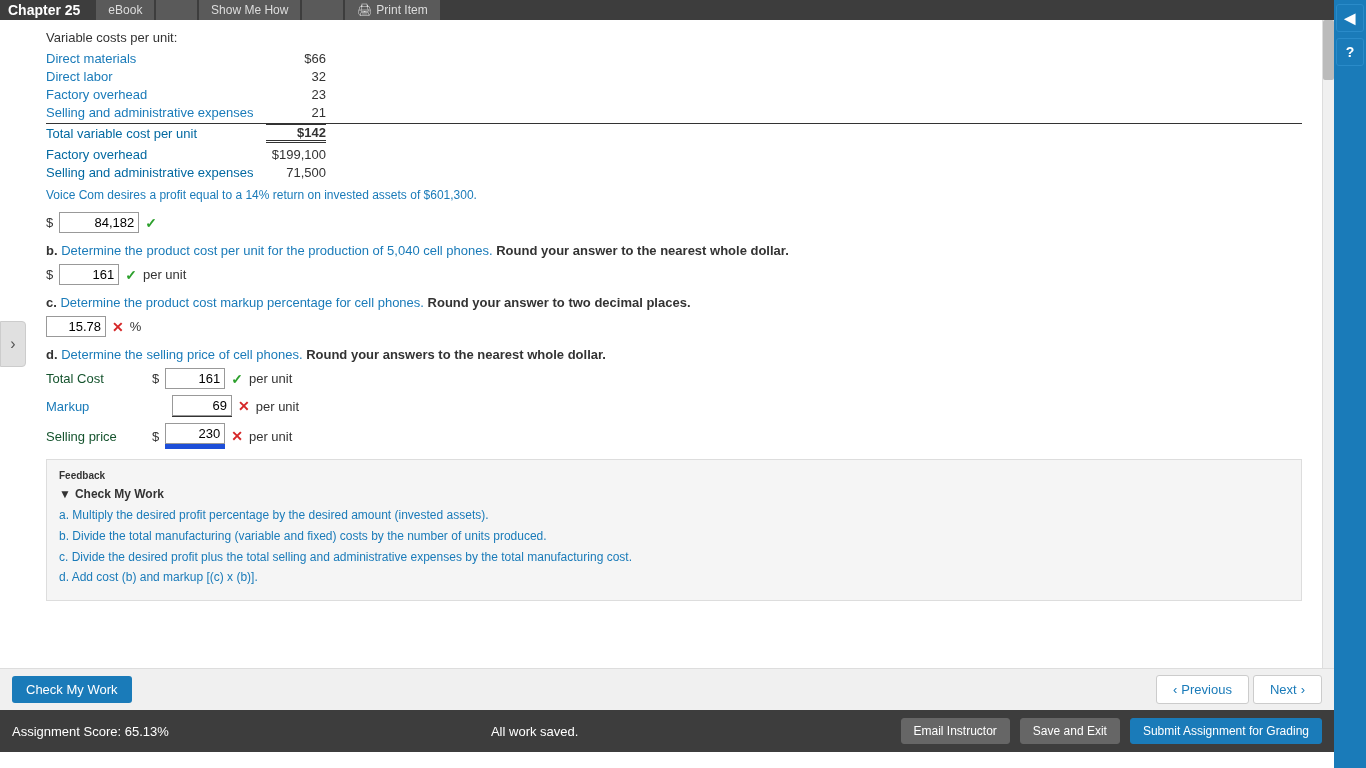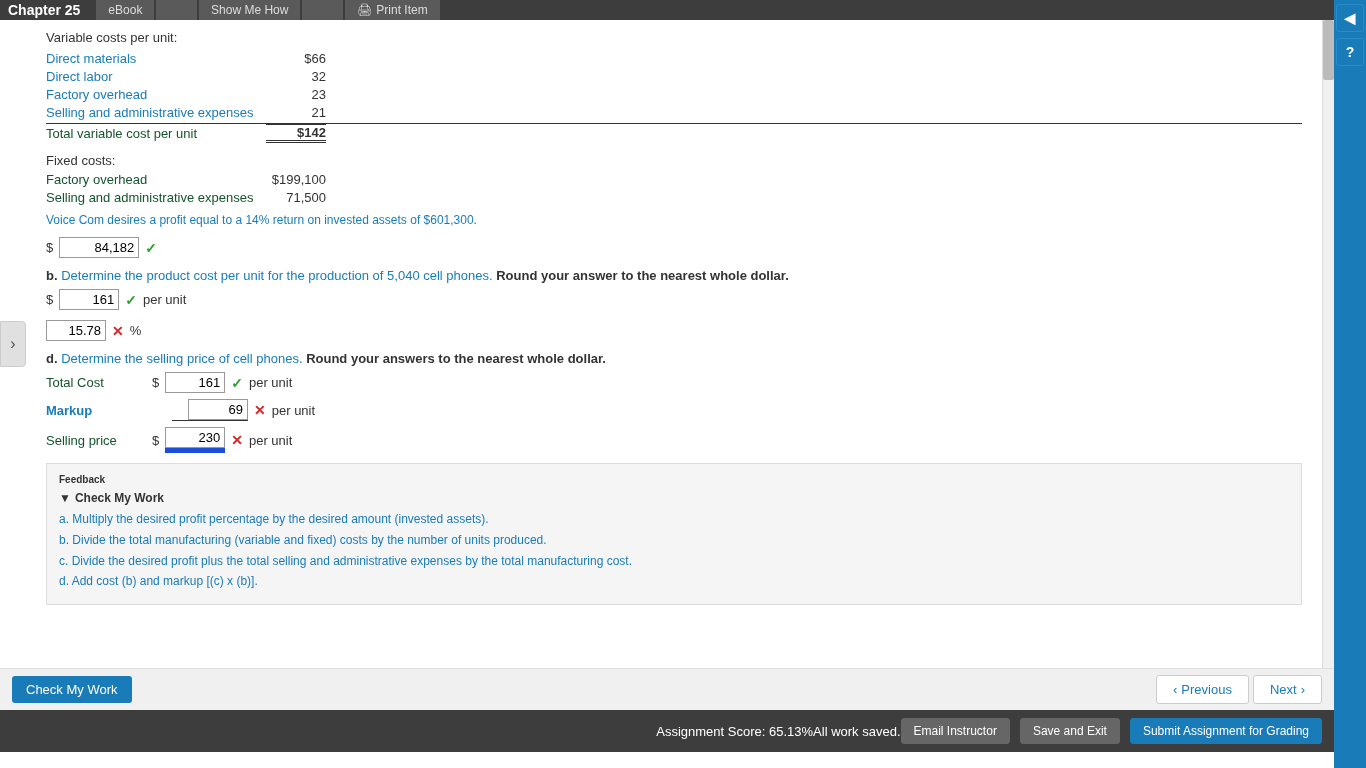--- a/index.html
+++ b/index.html
@@ -133,21 +133,21 @@
       display: flex;
       align-items: center;
       margin-bottom: 3px;
     }
     .cost-row .cost-label {
       color: #1a7bb9;
       width: 220px;
       font-size: 13px;
     }
     .cost-row .cost-label.black {
-      color: #14532d;
+      color: #0369a1;
     }
     .cost-row .cost-value {
       color: #333;
       font-size: 13px;
       width: 60px;
       text-align: right;
     }
     .total-row {
       border-top: 1px solid #333;
     }
@@ -229,21 +229,21 @@
     .part-d-row {
       display: flex;
       align-items: center;
       margin-bottom: 6px;
       gap: 6px;
     }
     .part-d-label {
       width: 100px;
       font-size: 13px;
     }
-    .part-d-label.blue { color: #1a7bb9; font-weight: bold; }
+    .part-d-label.blue { color: #1a7bb9; }
     .part-d-label.black { color: #14532d; }
 
     
     .feedback-section {
       background: #f5f5f5;
       border: 1px solid #ddd;
       margin: 10px 0;
       padding: 10px 12px;
     }
     .feedback-title {
@@ -306,21 +306,21 @@
       color: #1a7bb9;
     }
 
     
     .footer-bar {
       height: 42px;
       background: #3d3d3d;
       display: flex;
       align-items: center;
       padding: 0 12px;
-      justify-content: flex-end;
+      justify-content: space-between;
     }
     .assignment-score {
       color: #fff;
       font-size: 13px;
     }
     .work-saved {
       color: #fff;
       font-size: 13px;
     }
     .footer-buttons {
@@ -403,21 +403,20 @@
         <span class="cost-label">Selling and administrative expenses</span>
         <span class="cost-value">21</span>
       </div>
       <div class="cost-row total-row">
         <span class="cost-label black">Total variable cost per unit</span>
         <span class="cost-value" style="border-bottom: 3px double #333;">$142</span>
       </div>
     </div>
 
     <div class="cost-table">
-      <div class="fixed-costs-label">Fixed costs:</div>
       <div class="cost-row">
         <span class="cost-label black">Factory overhead</span>
         <span class="cost-value">$199,100</span>
       </div>
       <div class="cost-row">
         <span class="cost-label black">Selling and administrative expenses</span>
         <span class="cost-value">71,500</span>
       </div>
     </div>
 
@@ -439,20 +438,25 @@
       </div>
       <div class="answer-row">
         <span class="dollar-sign">$</span>
         <input type="text" class="answer-input medium" value="161" style="">
         <span class="check-icon">✓</span>
         <span class="per-unit-text">per unit</span>
       </div>
     </div>
 
     <div class="question-section">
+      <div class="question-label">
+        <span class="part">c. </span>
+        <span class="blue-text">Determine the product cost markup percentage for cell phones. </span>
+        <span class="bold-text">Round your answer to two decimal places.</span>
+      </div>
       <div class="answer-row">
         <input type="text" class="answer-input medium" value="15.78" style="">
         <span class="cross-icon">✕</span>
         <span class="per-unit-text">%</span>
       </div>
     </div>
 
     <div class="question-section">
       <div class="question-label">
         <span class="part">d. </span>
@@ -467,21 +471,21 @@
           <span class="dollar-sign">$</span>
           <input type="text" class="answer-input medium" value="161" style="">
           <span class="check-icon">✓</span>
           <span class="per-unit-text">per unit</span>
         </div>
 
         <div class="part-d-row">
           <span class="part-d-label blue">Markup</span>
           <span style="width: 14px;">&nbsp;</span>
           <div style="border-bottom: 1px solid #333; display: inline-block;">
-            <input type="text" class="answer-input medium" style="border: 1px solid rgb(153, 153, 153); margin-left: 16px;" value="69">
+            <input type="text" class="answer-input medium" style="border: 1px solid rgb(153, 153, 153);" value="69">
           </div>
           <span class="cross-icon">✕</span>
           <span class="per-unit-text">per unit</span>
         </div>
 
         <div class="part-d-row">
           <span class="part-d-label black">Selling price</span>
           <span class="dollar-sign">$</span>
           <div style="border-bottom: 5px solid #1d4ed8; display: inline-block;">
             <input type="text" class="answer-input medium" style="border: 1px solid rgb(153, 153, 153);" value="230">

